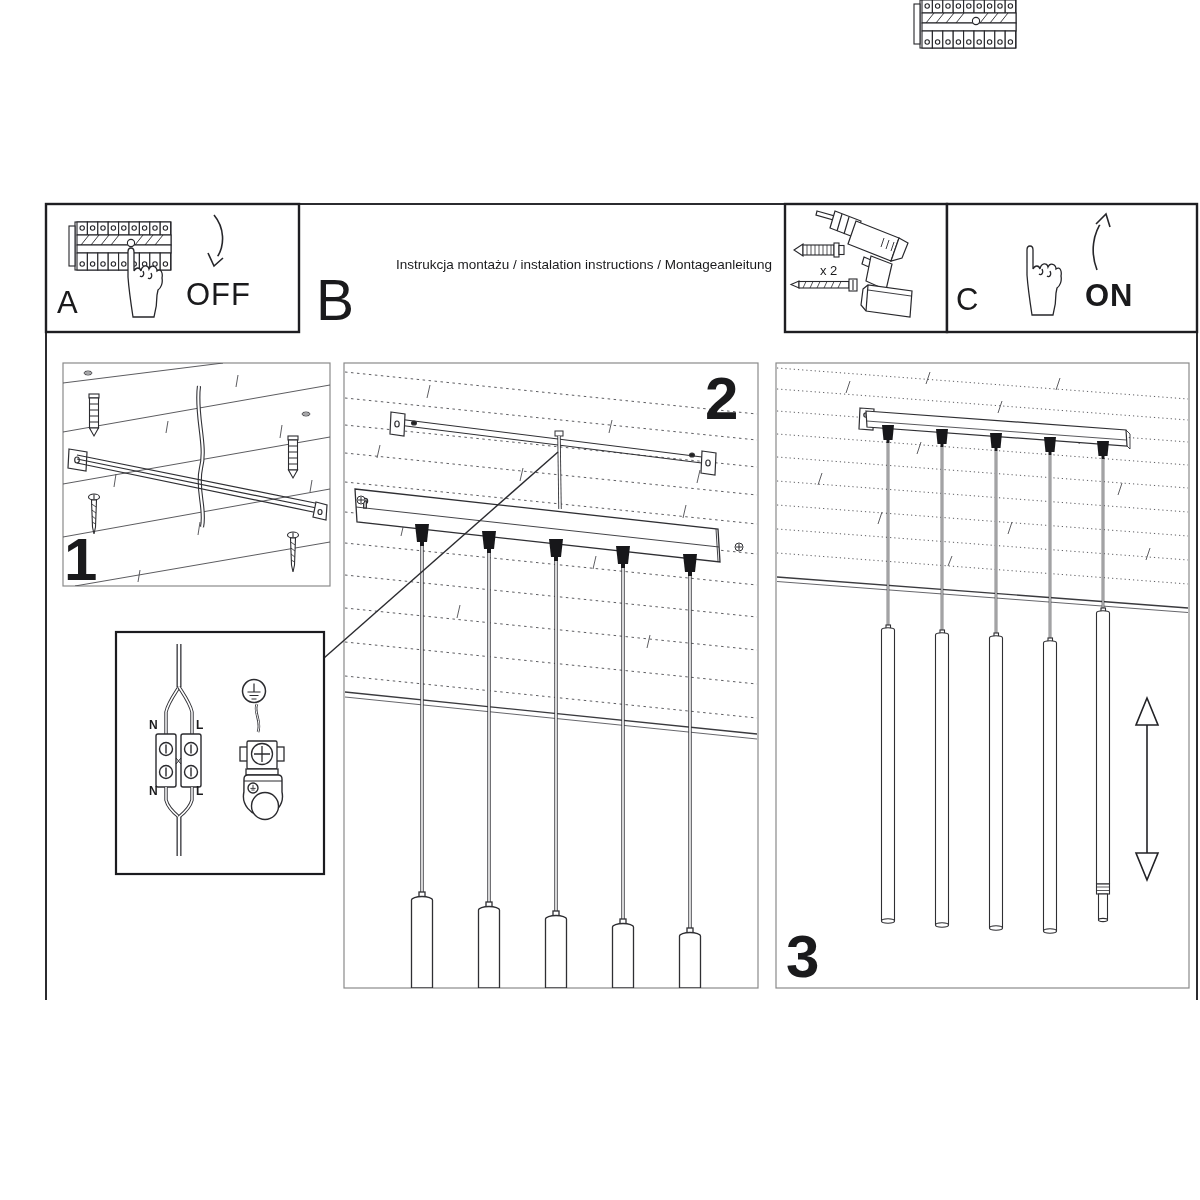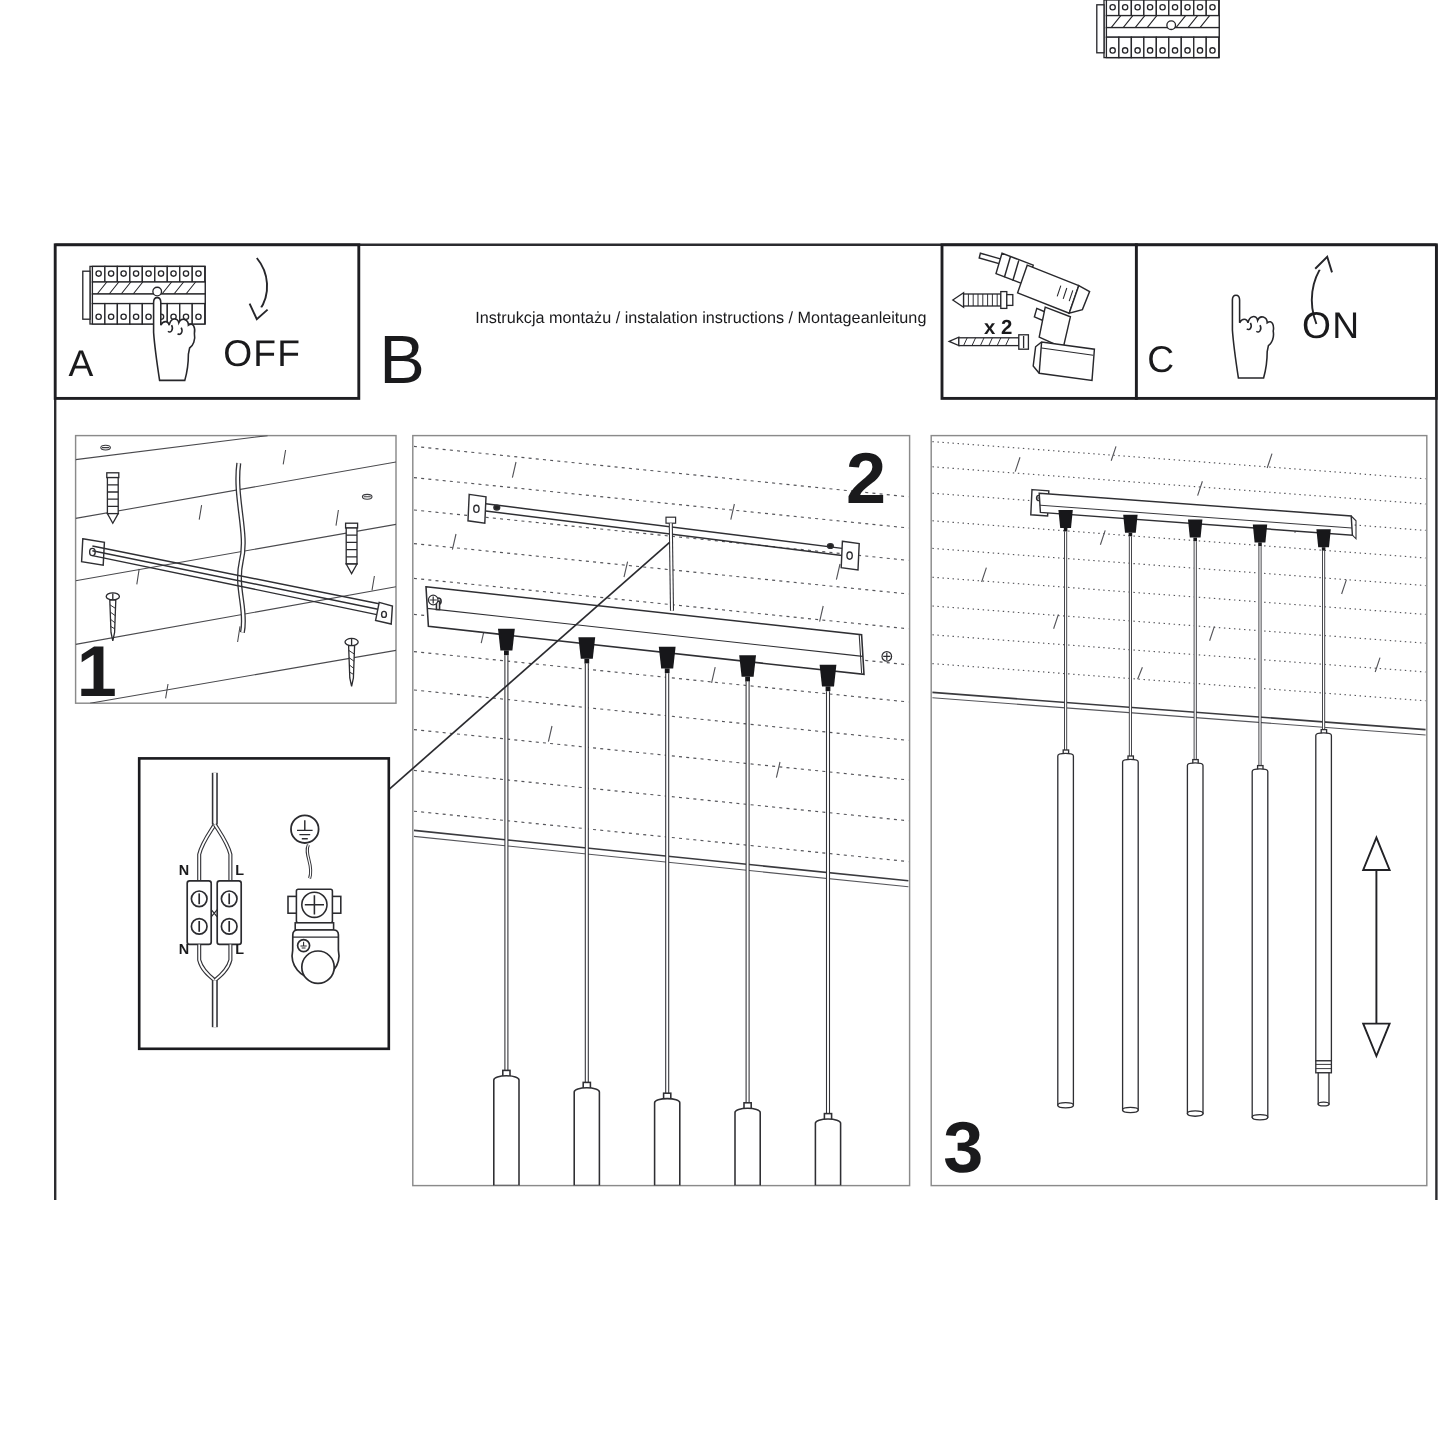--- a/index.html
+++ b/index.html
@@ -5,21 +5,21 @@
   html,body{margin:0;padding:0;background:#fff;}
   .sheet{position:relative;width:1200px;height:1200px;background:#fff;overflow:hidden;
          font-family:"Liberation Sans",sans-serif;color:#1a1a1c;}
   .sheet svg{position:absolute;left:0;top:0;}
   .txt{position:absolute;white-space:pre;line-height:1;color:#1a1a1c;}
   .title{font-size:13.5px;line-height:22.5px;text-align:center;font-weight:400;margin-left:45px;}
   .big-letter{font-size:57px;font-weight:400;}
   .box-letter{font-size:31px;font-weight:400;}
   .state{font-size:31px;font-weight:400;letter-spacing:1px;}
   .stepnum{font-size:60px;font-weight:700;}
-  .qty{font-size:17px;font-weight:700;}
+  .qty{font-size:13px;font-weight:400;}
   .wire-label{font-size:12px;font-weight:700;}
 </style>
 </head>
 <body>
 
 <div class="sheet">
 
 <svg width="1200" height="1200" viewBox="0 0 1200 1200">
   <defs>
     <clipPath id="clip1">
@@ -417,21 +417,21 @@
 <div class="txt title" style="right:428px;top:209px;">
   <div>Instrukcja montażu / instalation instructions / Montageanleitung</div>
 </div>
 
 <div class="txt big-letter" style="left:316px;top:272px;">B</div>
 
 <div class="txt box-letter" style="left:57px;top:287px;">A</div>
 <div class="txt state" style="left:186px;top:279px;">OFF</div>
 
 <div class="txt box-letter" style="left:956px;top:284px;">C</div>
-<div class="txt state" style="left:1085px;top:256px;">ON</div>
+<div class="txt state" style="left:1085px;top:280px;font-weight:bold;">ON</div>
 
 <div class="txt qty" style="left:820px;top:264px;">x 2</div>
 
 <div class="txt stepnum" style="left:64px;top:530px;">1</div>
 <div class="txt stepnum" style="left:705px;top:369px;">2</div>
 <div class="txt stepnum" style="left:786px;top:927px;">3</div>
 
 <div class="txt wire-label" style="left:149px;top:719px;">N</div>
 <div class="txt wire-label" style="left:196px;top:719px;">L</div>
 <div class="txt wire-label" style="left:149px;top:785px;">N</div>

